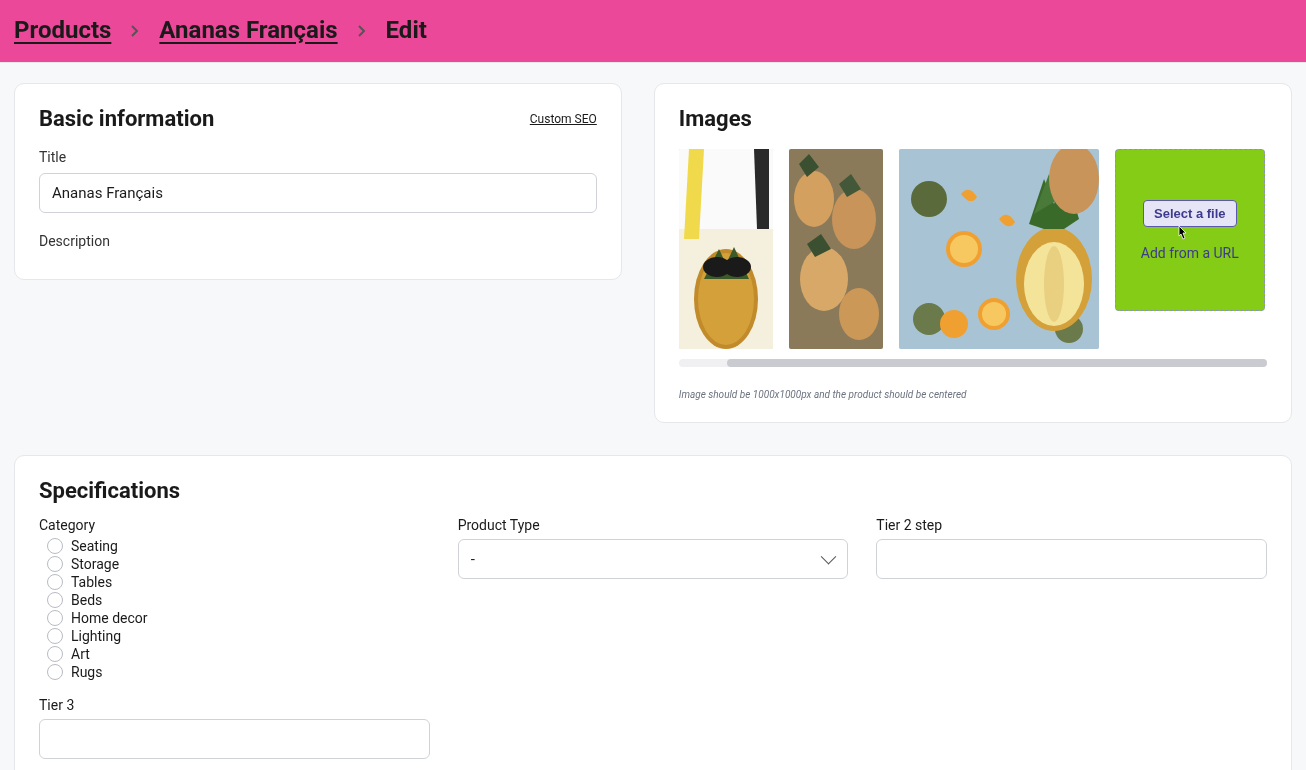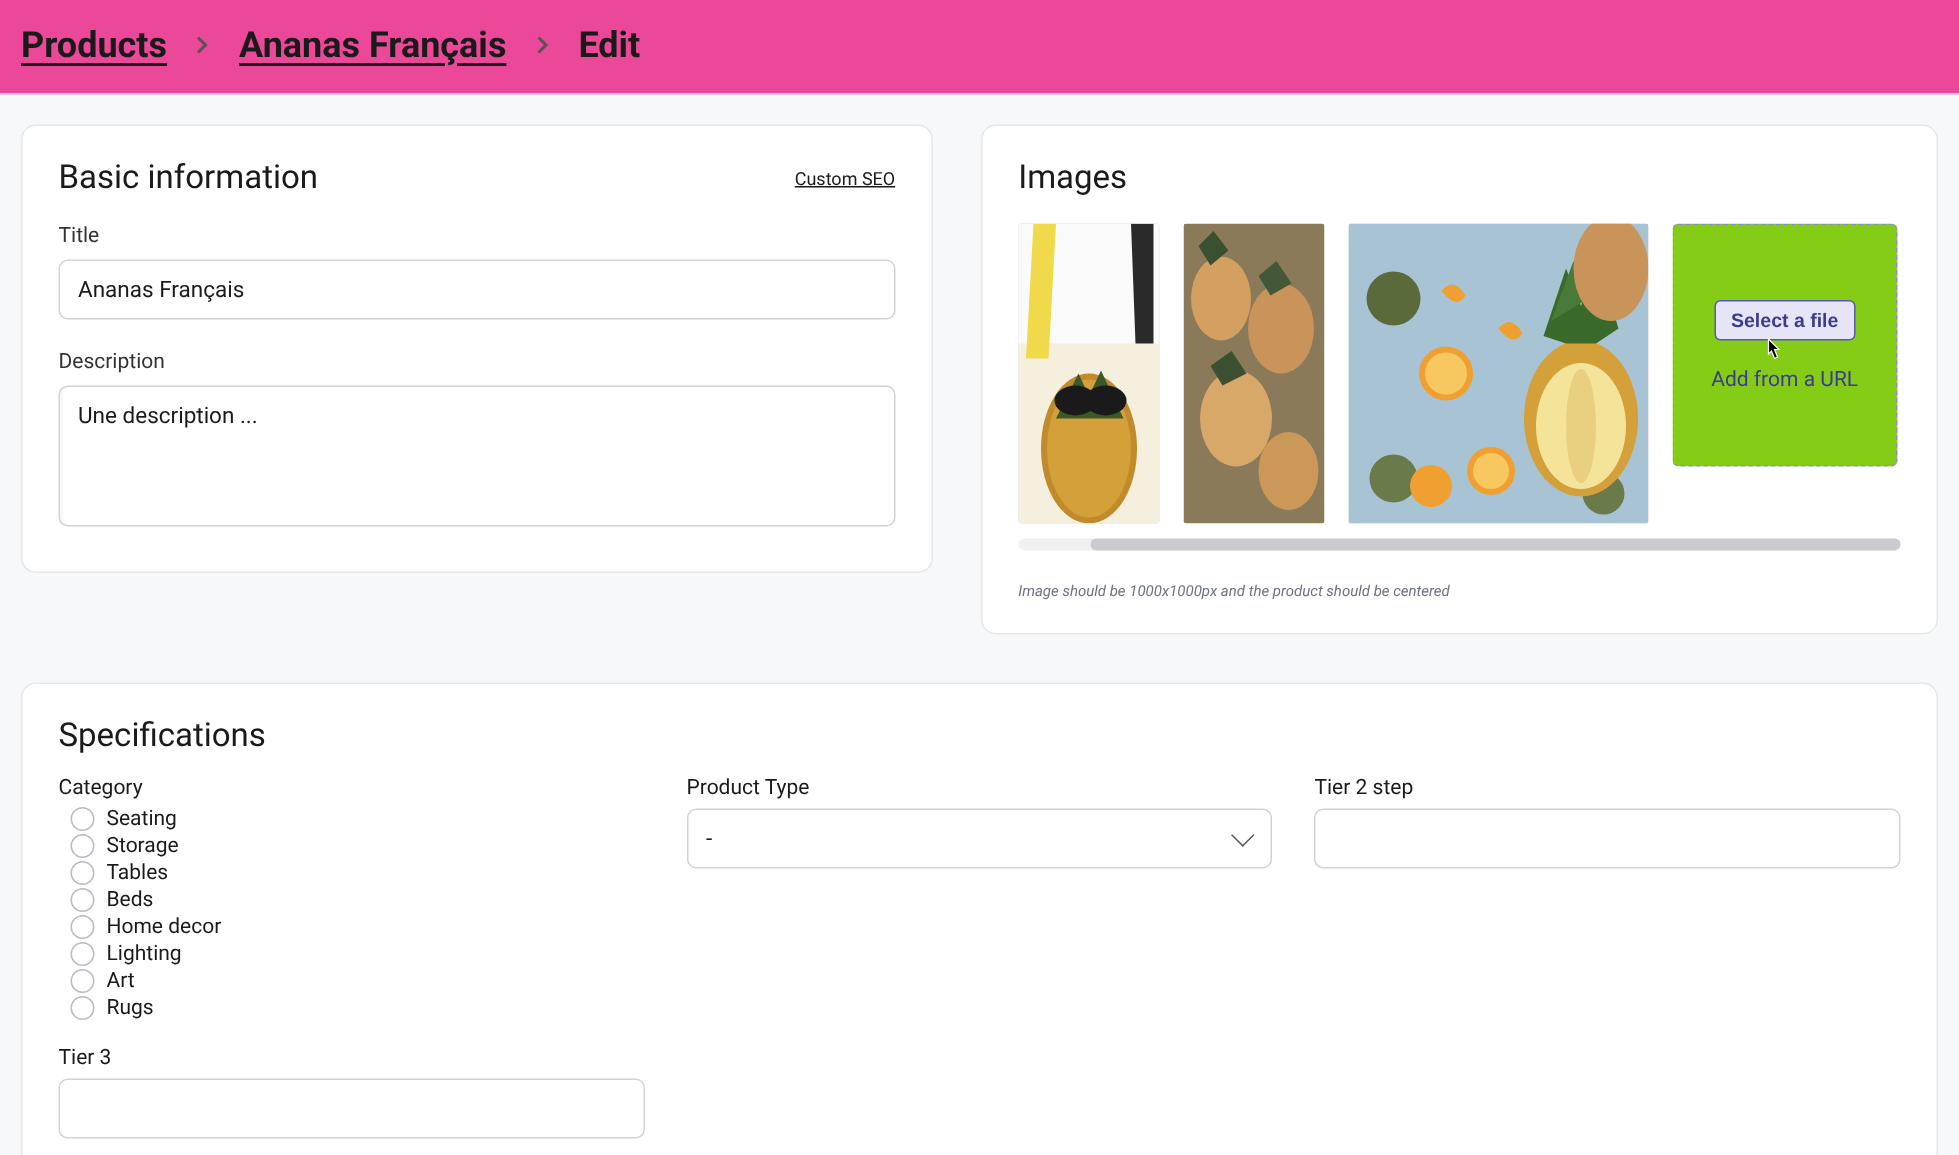--- a/index.html
+++ b/index.html
@@ -45,21 +45,21 @@
     }
     .card.full { grid-column: 1 / -1; }
     .card-header {
       display: flex;
       justify-content: space-between;
       align-items: center;
       margin-bottom: 18px;
     }
     .card h2 {
       font-size: 22px;
-      font-weight: 400;
+      font-weight: 700;
     }
     .card-header a {
       color: #1a1a1a;
       text-decoration: underline;
       font-size: 12px;
       text-align: center;
     }
     .field { margin-bottom: 20px; }
     .field label {
       display: block;
@@ -222,21 +222,20 @@
     <div class="card-header">
       <h2>Basic information</h2>
       <a href="#">Custom SEO</a>
     </div>
     <div class="field">
       <label>Title</label>
       <input type="text" value="Ananas Français" style="">
     </div>
     <div class="field" style="margin-bottom:4px;">
       <label>Description</label>
-      <textarea style="">Une description ...</textarea>
     </div>
   </div>
 
   <div class="card">
     <h2 style="margin-bottom:18px;">Images</h2>
     <div class="images-row">
       <div class="img-thumb">
         <svg viewBox="0 0 94 200" preserveAspectRatio="xMidYMid slice">
           <rect width="94" height="200" fill="#f5f0dd"></rect>
           <rect x="0" y="0" width="94" height="80" fill="#fafafa"></rect>

